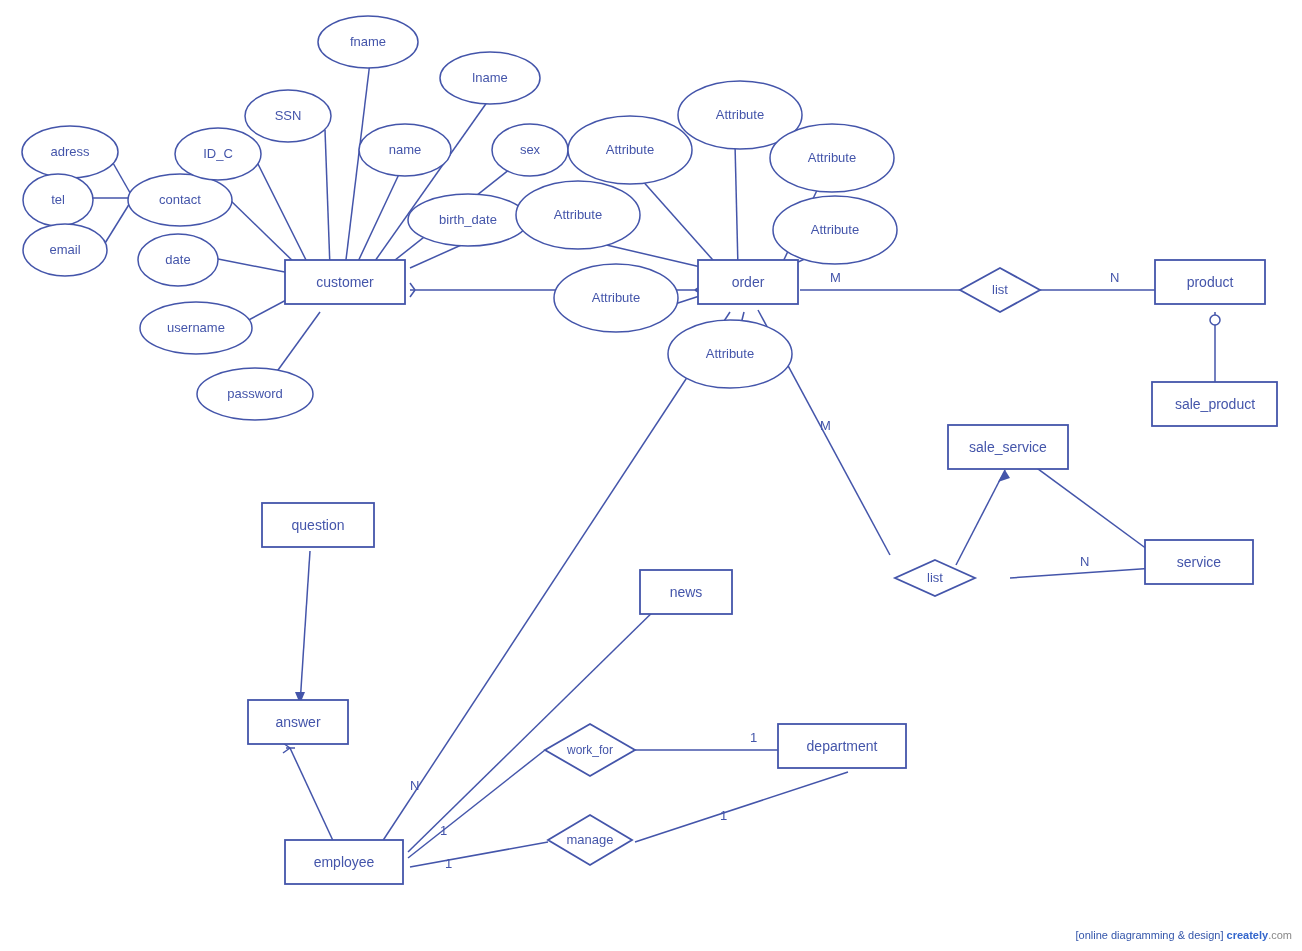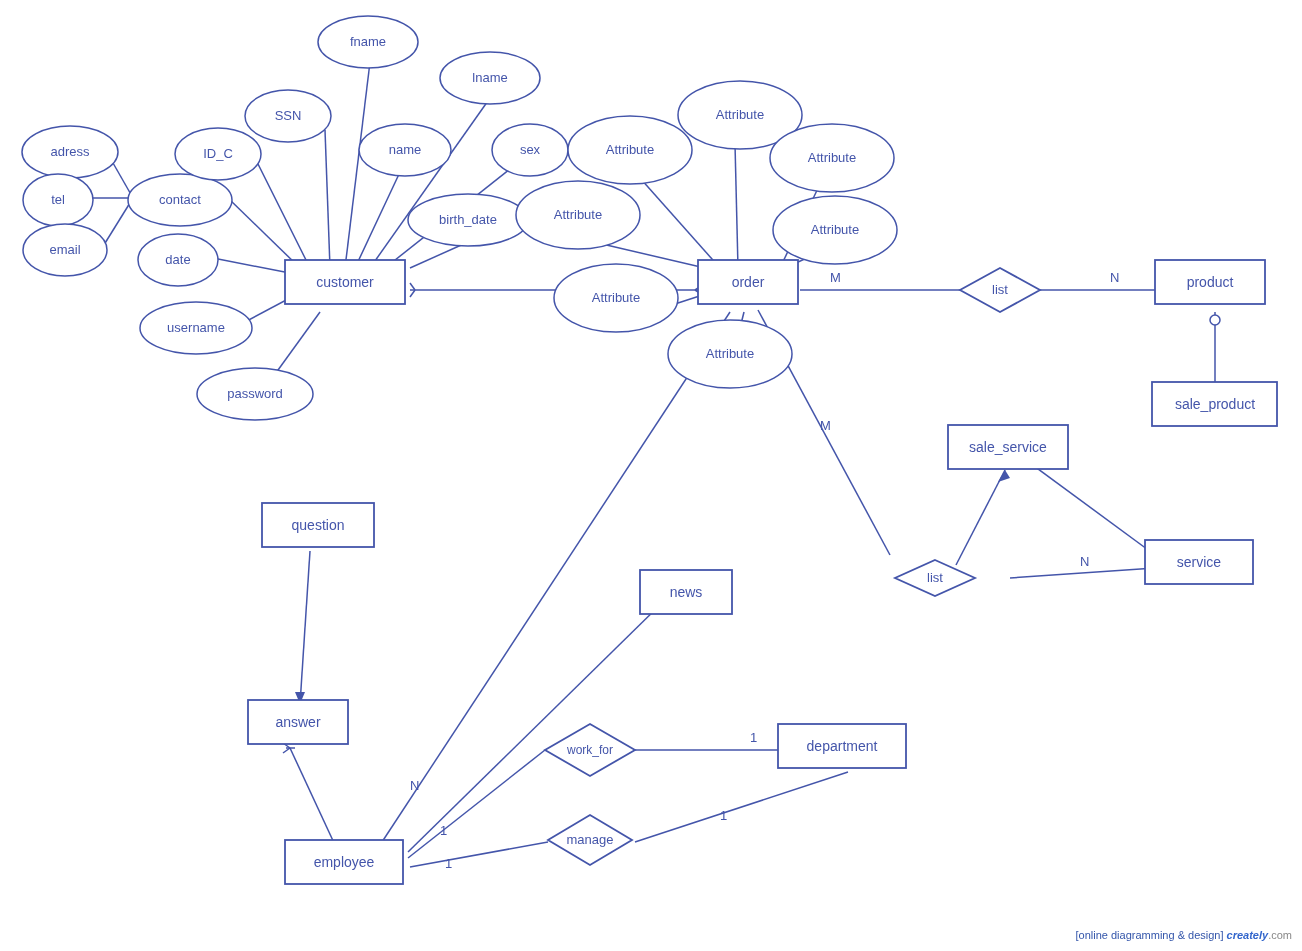--- a/index.html
+++ b/index.html
@@ -237,15 +237,15 @@
     <ellipse cx="616" cy="298" rx="62" ry="34" fill="white" stroke="#4455aa" stroke-width="1.5"></ellipse>
     <text x="616" y="302" text-anchor="middle" font-size="13" fill="#4455aa" font-family="Arial">Attribute</text>
 
     <ellipse cx="730" cy="354" rx="62" ry="34" fill="white" stroke="#4455aa" stroke-width="1.5"></ellipse>
     <text x="730" y="358" text-anchor="middle" font-size="13" fill="#4455aa" font-family="Arial">Attribute</text>
 
   </svg>
 
   <div class="watermark">
     <span>[online diagramming &amp; design] </span>
-    <span style="color:#3366cc; font-weight:bold;font-style:italic;">creately</span><span style="color:#888;">.com</span>
+    <span style="color:#3366cc; font-weight:bold;">creately</span><span style="color:#888;">.com</span>
   </div>
 </div>
 
 </body></html>

